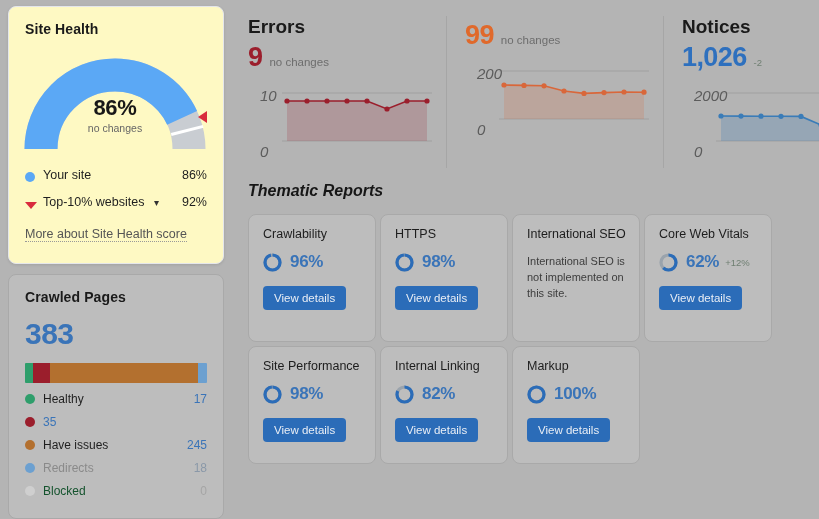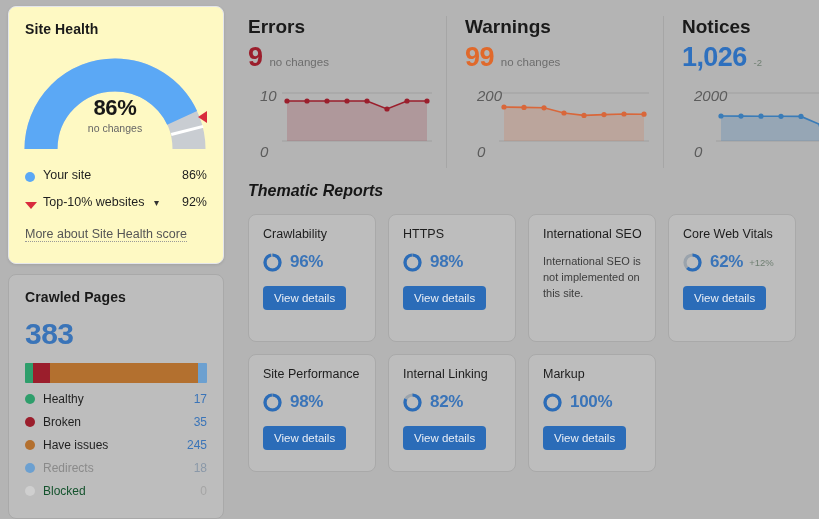--- a/index.html
+++ b/index.html
@@ -105,21 +105,21 @@
   .ax-top { top: 2px; }
   .ax-bot { bottom: -3px; }
 
   
   .sec-title {
     font-size: 16px; font-weight: bold; color: #161616;
     margin: 14px 0 0 8px;
     font-style: italic;
   }
   .grid {
-    display: flex; flex-wrap: wrap; gap: 12px;
+    display: flex; flex-wrap: wrap; gap: 4px;
     margin: 14px 0 0 8px; width: 562px;
   }
   .tcard {
     width: 128px; min-height: 118px;
     border: 1px solid #a9a9a9; border-radius: 8px;
     background: #bdbdbd;
     padding: 12px 12px 12px 14px;
     position: relative;
   }
   .tcard-title {
@@ -193,21 +193,20 @@
           <div style="background: rgb(108, 160, 208); width: 4.69974%;"></div>
         </div>
       <div id="crawled-legend">
           <div class="crow">
             <span class="dot" style="background:#2E9E6B"></span>
             <span class="lbl">Healthy</span>
             <span class="val">17</span>
           </div>
           <div class="crow">
             <span class="dot" style="background:#9B1E2C"></span>
-            <span class="lbl">Broken</span>
             <span class="val">35</span>
           </div>
           <div class="crow">
             <span class="dot" style="background:#B3702F"></span>
             <span class="lbl">Have issues</span>
             <span class="val">245</span>
           </div>
           <div class="crow dim">
             <span class="dot" style="background:#6CA0D0"></span>
             <span class="lbl">Redirects</span>
@@ -245,21 +244,20 @@
                 <circle cx="65" cy="16" r="2.6" fill="#9B1E2C"></circle>
                 <circle cx="85" cy="16" r="2.6" fill="#9B1E2C"></circle>
                 <circle cx="105" cy="24" r="2.6" fill="#9B1E2C"></circle>
                 <circle cx="125" cy="16" r="2.6" fill="#9B1E2C"></circle>
                 <circle cx="145" cy="16" r="2.6" fill="#9B1E2C"></circle>
               </svg>
             </div>
           </div>
         </div>
         <div class="stat">
-          <div class="stat-title">Warnings</div>
           <div class="stat-row">
             <span class="stat-num" style="color:#E0692B">99</span>
             <span class="stat-delta">no changes</span>
           </div>
           <div class="spark">
             <span class="ax-top">200</span>
             <span class="ax-bot">0</span>
             <div style="margin-left:34px">
               <svg width="150" height="58">
                 <line x1="0" y1="8" x2="150" y2="8" stroke="#a0a0a0" stroke-width="1"></line>

